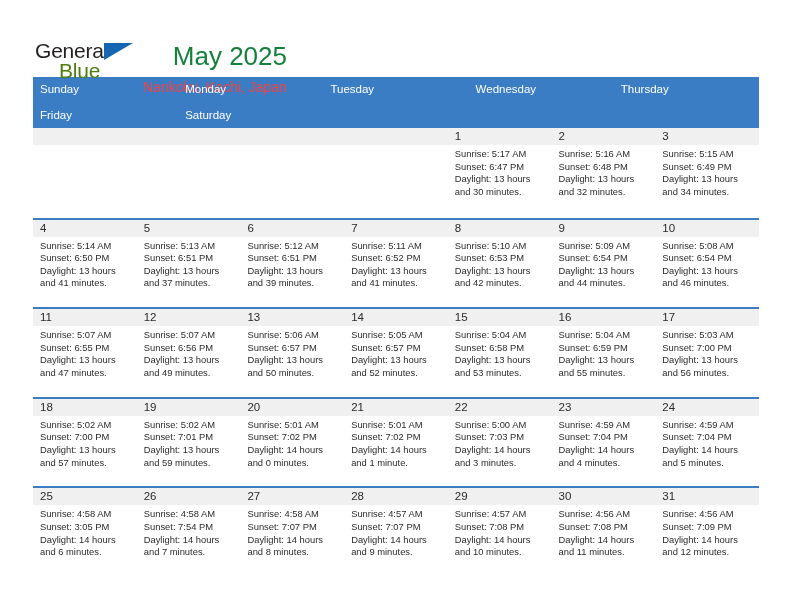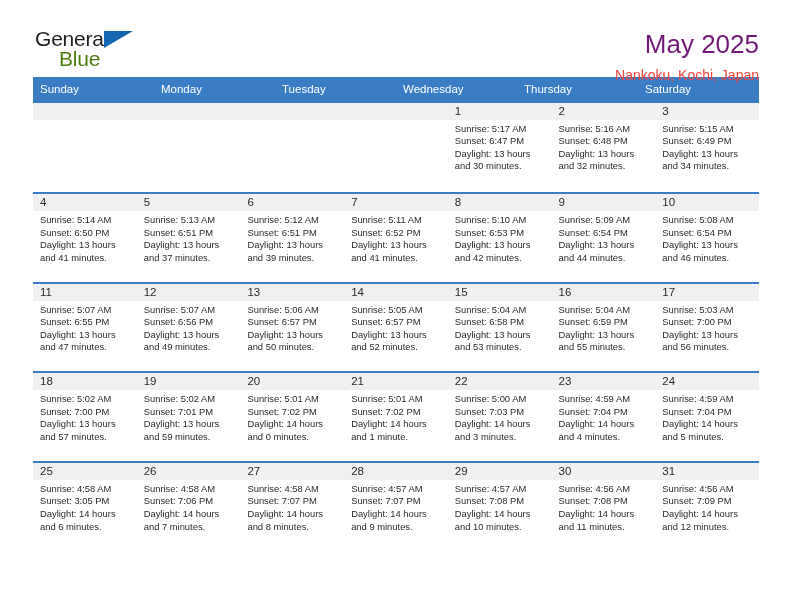--- a/index.html
+++ b/index.html
@@ -18,23 +18,22 @@
     position: relative;
     width: 792px;
     height: 612px;
     padding: 0 33px;
   }
 
   
   .topbar {
     display: flex;
     align-items: flex-start;
-    justify-content: space-between;
     height: 72px;
-    padding-top: 28px;
+    padding-top: 40px;
   }
 
   .logo {
     position: relative;
     width: 110px;
     height: 46px;
     line-height: 1;
     user-select: none;
   }
   .logo-general {
@@ -60,35 +59,35 @@
     top: 20px;
     font-size: 21px;
     color: #4d7c0f;
     letter-spacing: -0.2px;
   }
 
   .titleblock { text-align: right; padding-top: 2px; }
   .cal-title {
     font-size: 26px;
     font-weight: normal;
-    color: #701a75;
+    color: #15803d;
     line-height: 1.15;
   }
   .cal-subtitle {
     font-size: 14px;
     color: #ef4444;
     margin-top: 7px;
   }
 
   
   .calendar { width: 726px; margin-top: 5px; }
 
   .weekday-row {
     display: grid;
-    grid-template-columns: repeat(6, 1fr);
+    grid-template-columns: repeat(5, 1fr);
     background: #3b7dc4;
   }
   .weekday {
     color: #ffffff;
     font-size: 11.5px;
     padding: 5px 0 5px 7px;
     line-height: 1.35;
   }
 
   .week-row {
@@ -142,20 +141,21 @@
 
   </div>
 
   <div class="calendar">
     <div class="weekday-row" id="weekday-row">
         <div class="weekday">Sunday</div>
         <div class="weekday">Monday</div>
         <div class="weekday">Tuesday</div>
         <div class="weekday">Wednesday</div>
         <div class="weekday">Thursday</div>
+        <div class="weekday">Friday</div>
         <div class="weekday">Saturday</div>
       </div>
     <div id="weeks-container">
         <div class="week-row first">
           <div class="day-cell empty">
             <div class="datestrip"></div>
           </div>
           <div class="day-cell empty">
             <div class="datestrip"></div>
           </div>
@@ -395,21 +395,21 @@
               <div>Sunrise: 4:58 AM</div>
               <div>Sunset: 3:05 PM</div>
               <div>Daylight: 14 hours</div>
               <div>and 6 minutes.</div>
             </div>
           </div>
           <div class="day-cell">
             <div class="datestrip">26</div>
             <div class="day-body">
               <div>Sunrise: 4:58 AM</div>
-              <div>Sunset: 7:06 PM</div>
+              <div>Sunset: 7:54 PM</div>
               <div>Daylight: 14 hours</div>
               <div>and 7 minutes.</div>
             </div>
           </div>
           <div class="day-cell">
             <div class="datestrip">27</div>
             <div class="day-body">
               <div>Sunrise: 4:58 AM</div>
               <div>Sunset: 7:07 PM</div>
               <div>Daylight: 14 hours</div>

